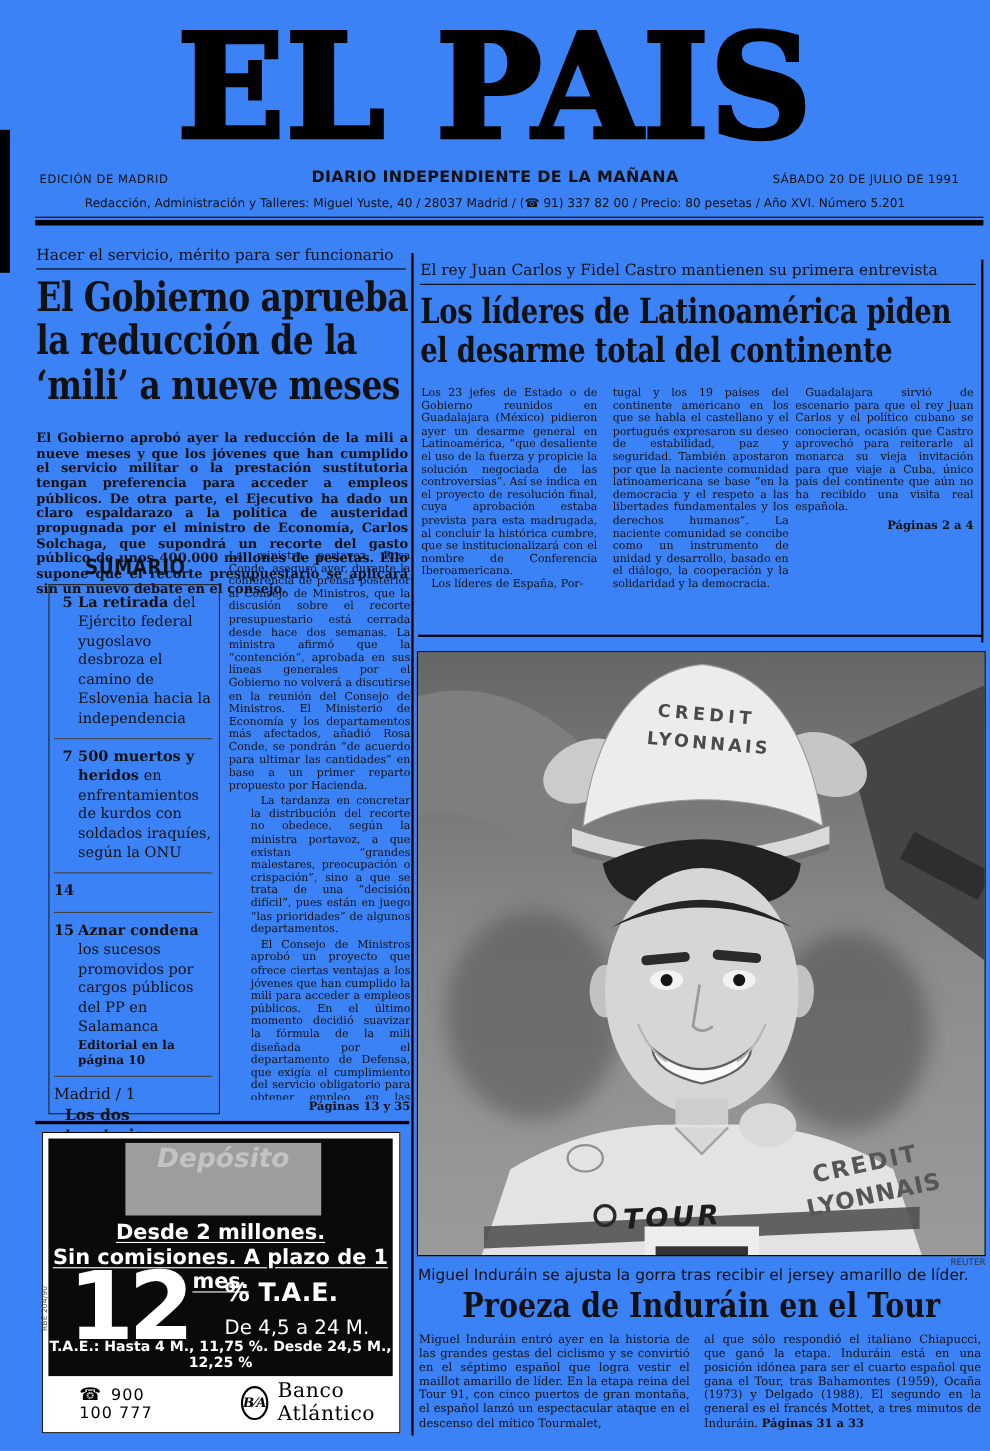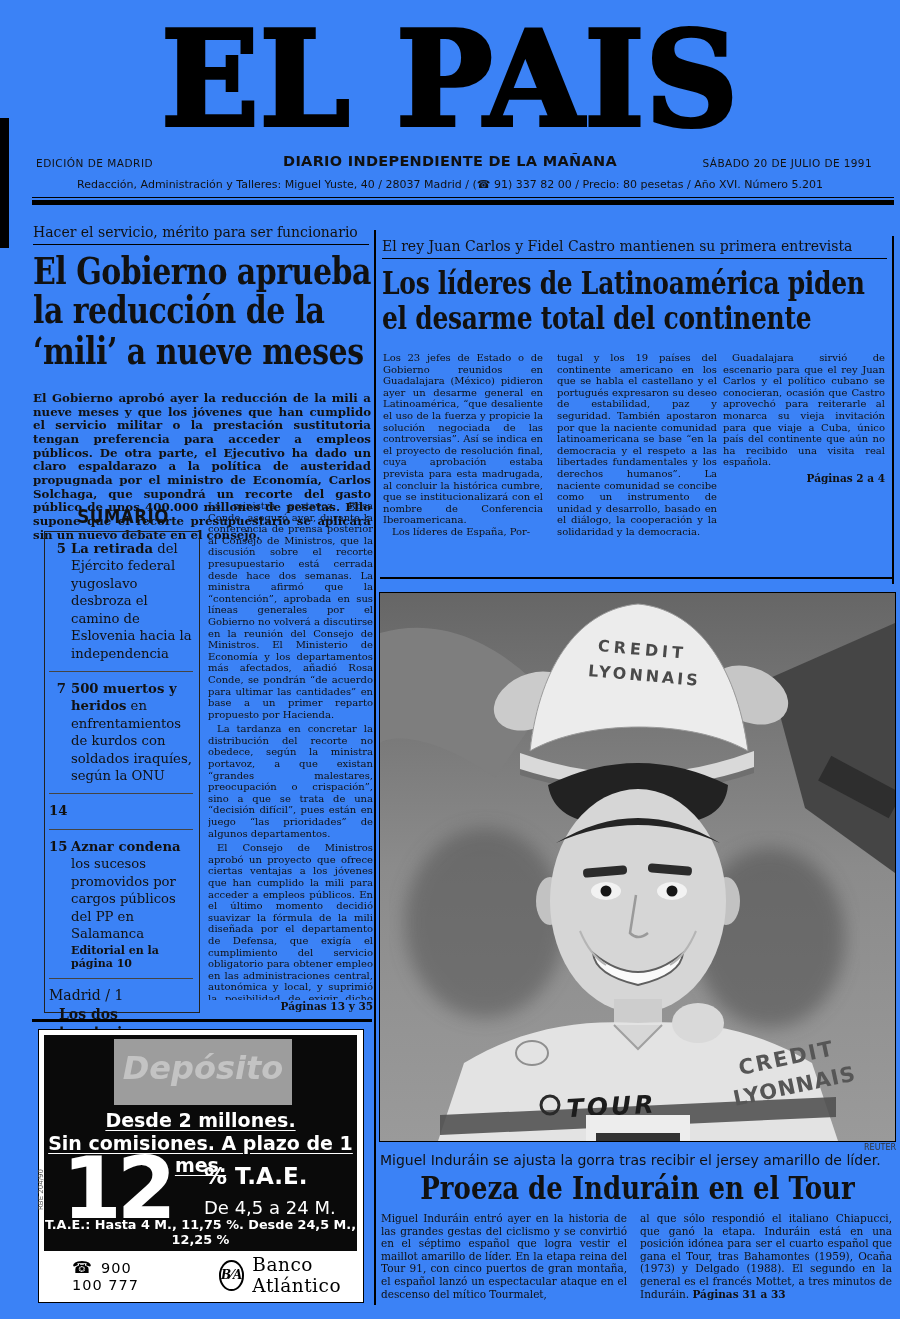--- a/index.html
+++ b/index.html
@@ -37,30 +37,30 @@
   .sum-page{width:17px;text-align:right;margin-right:5px;font-weight:bold;flex:none;}
   .sum-bold{font-weight:bold;}
   .sum-note{font-weight:bold;font-size:11px;margin:2px 0 0 22px;}
   #sum-madrid{border-top:1px solid #444;padding-top:7px;font-size:14px;line-height:1.32;}
   #sum-madrid .m-body{margin-left:10px;}
   #sum-artes{border-top:1px solid #444;margin-top:8px;padding:6px 0 4px 0;text-align:center;
              font-size:21px;letter-spacing:4px;}
   
   #mili-col{left:208px;top:500px;width:165px;height:500px;overflow:hidden;font-size:10px;line-height:1.16;text-align:justify;}
   #mili-col p{margin:0 0 0 0;}
-  #mili-col p.ind{text-indent:9px;margin-top:3px;}
+  #mili-col p.ind{text-indent:9px;margin-top:3px;margin-left:20px;}
   #mili-pages{left:208px;top:1000px;width:165px;text-align:right;font-weight:bold;font-size:10.5px;}
   
   #left-hrule{left:32px;top:1019px;width:340px;height:2.5px;}
   
   #ad{left:38px;top:1029px;width:326px;height:274px;border:1.5px solid #000;box-sizing:border-box;background:#fff;}
   #ad-black{position:absolute;left:5px;top:5px;width:313px;height:216px;background:#0a0a0a;color:#fff;}
   #ad-ghost{position:absolute;left:70px;top:4px;width:178px;height:66px;background:#9d9d9d;
             text-align:center;font-family:"DejaVu Sans",sans-serif;font-weight:bold;font-style:italic;
-            font-size:32px;line-height:1.2;color:#c3c3c3;padding-top:10px;box-sizing:border-box;}
+            font-size:24px;line-height:1.2;color:#c3c3c3;padding-top:0;box-sizing:border-box;}
   .ad-offer{position:absolute;width:100%;text-align:center;font-family:"DejaVu Sans",sans-serif;
             font-weight:bold;color:#fff;}
   #ad-offer1{top:74px;font-size:19px;text-decoration:underline;text-underline-offset:3px;}
   #ad-offer2{top:97px;font-size:19px;text-decoration:underline;text-underline-offset:3px;}
   #ad-rate{position:absolute;left:18px;top:114px;font-family:"DejaVu Sans",sans-serif;font-weight:bold;
            font-size:86px;line-height:.92;letter-spacing:-5px;}
   #ad-rate-unit{position:absolute;left:160px;top:128px;font-family:"DejaVu Sans",sans-serif;font-weight:bold;font-size:23px;}
   #ad-range{position:absolute;left:160px;top:162px;font-family:"DejaVu Sans",sans-serif;font-size:18px;}
   #ad-fine{position:absolute;left:0;bottom:4px;width:100%;text-align:center;font-family:"DejaVu Sans",sans-serif;
            font-weight:bold;font-size:12.8px;}

